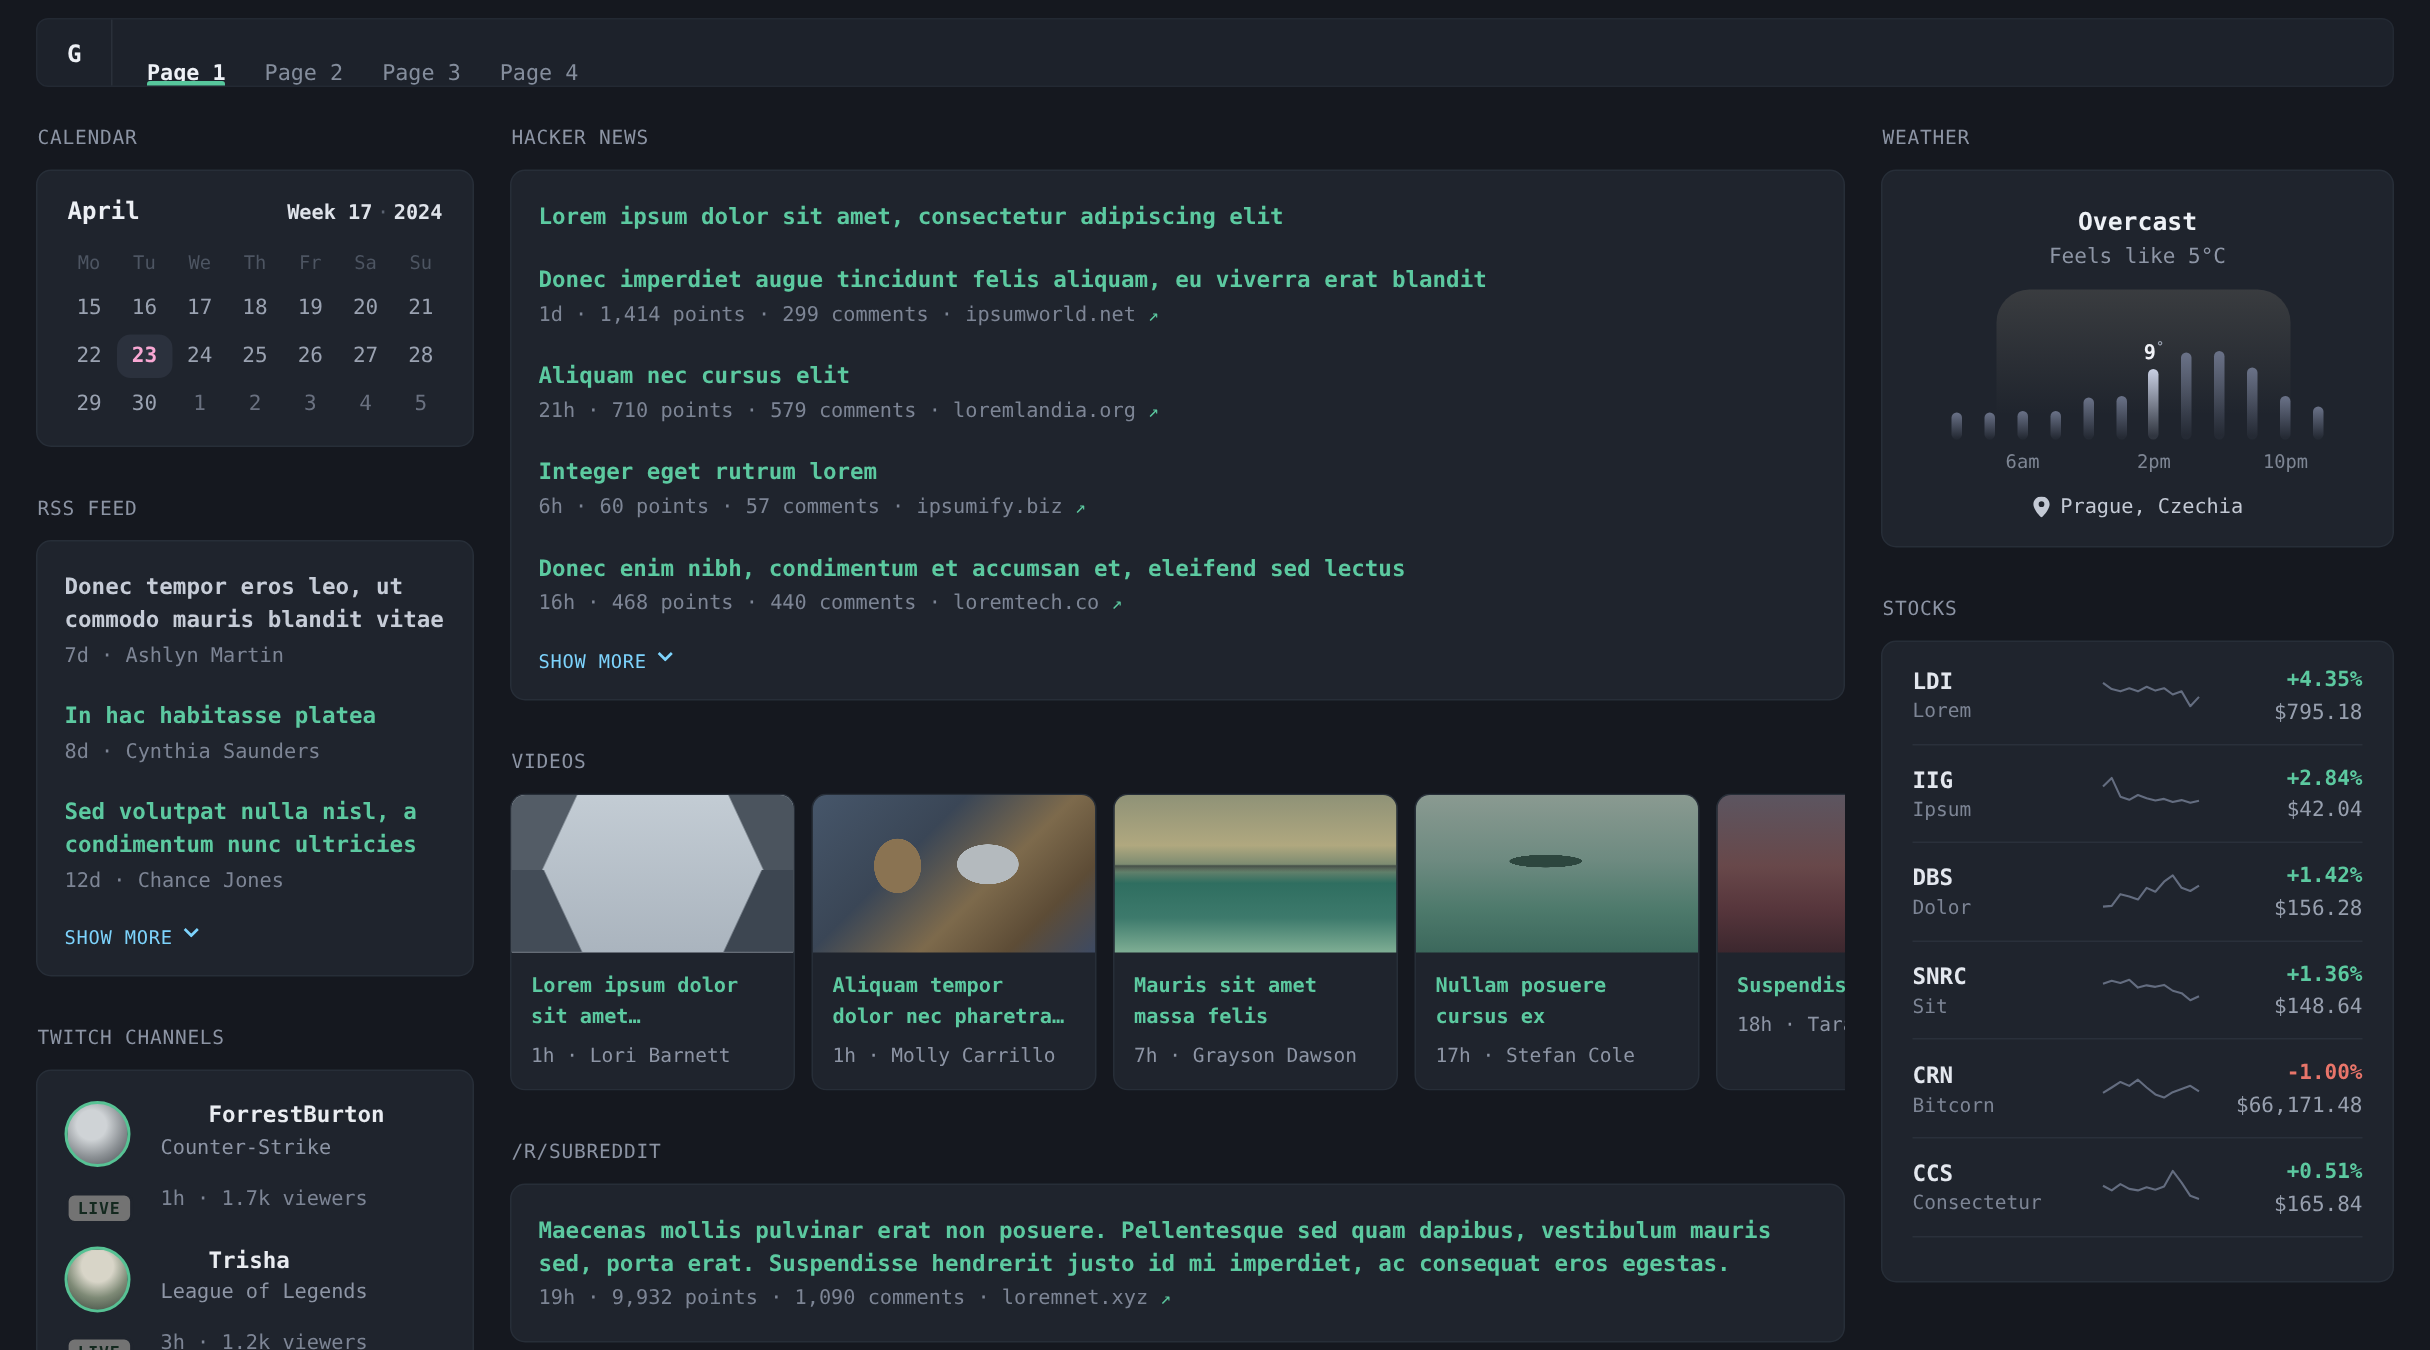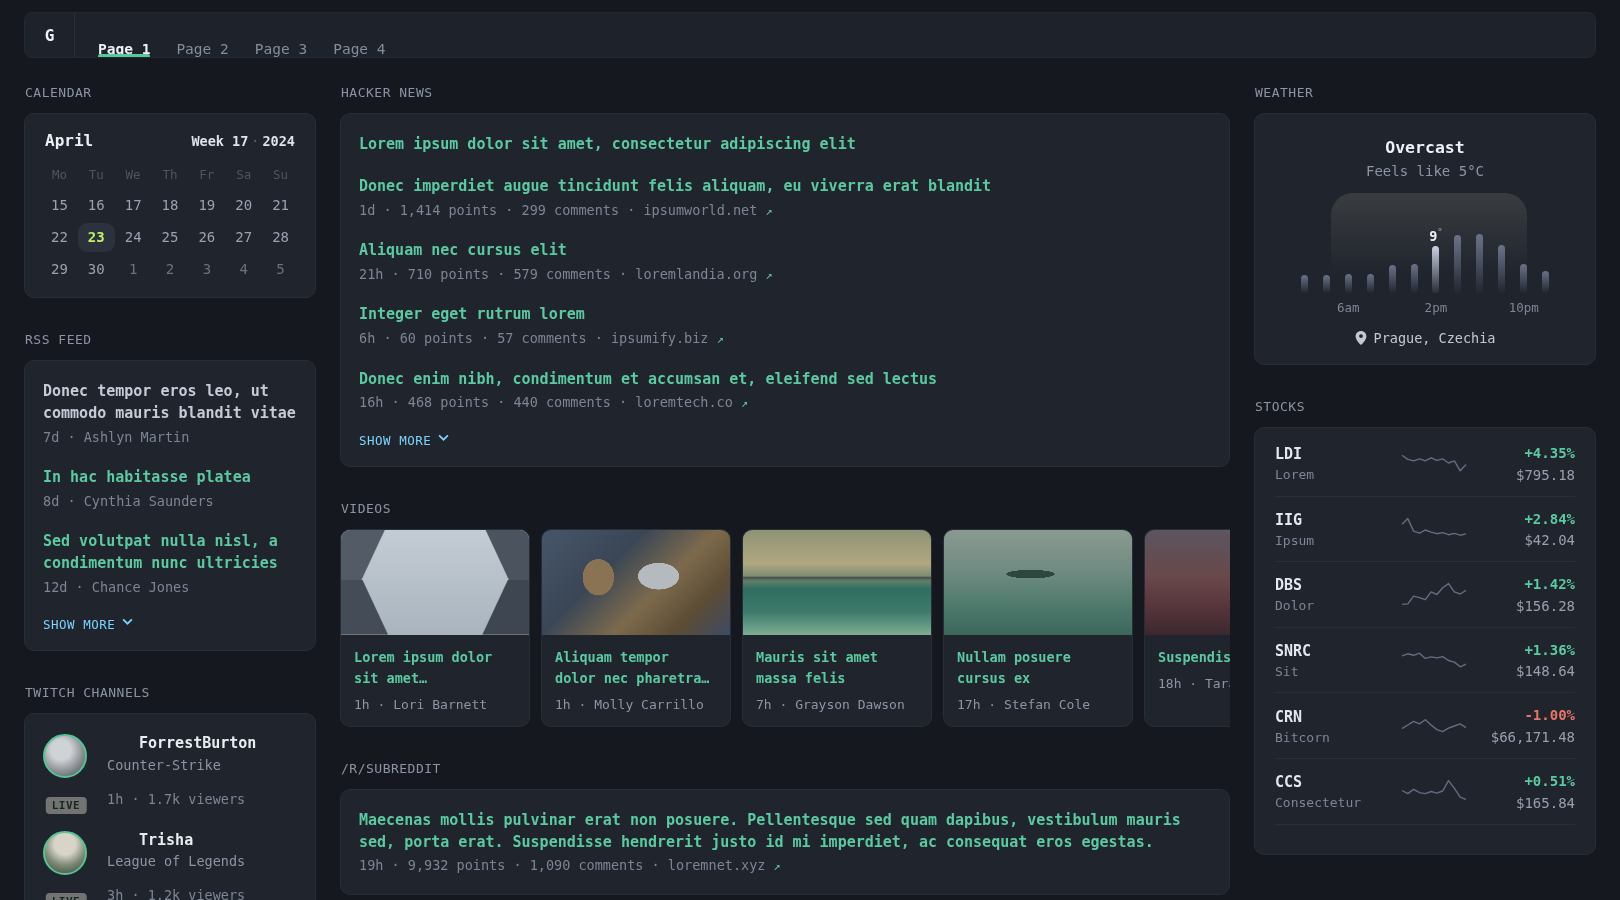--- a/index.html
+++ b/index.html
@@ -72,21 +72,21 @@
   .cal-weekinfo .sep{color:#5a6270;font-weight:normal;padding:0 3px;}
   .cal-grid{display:grid;grid-template-columns:repeat(7,1fr);row-gap:3px;}
   .cal-grid .wd{
     text-align:center;font-size:12.5px;color:#4d5562;height:26px;line-height:26px;
   }
   .cal-grid .day{
     text-align:center;font-size:14px;color:#9aa2b1;height:29px;line-height:29px;
     border-radius:9px;
   }
   .cal-grid .day.adjacent{color:#6a7180;}
-  .cal-grid .day.selected{background:var(--selected-day);color:#bef264;font-weight:bold;}
+  .cal-grid .day.selected{background:var(--selected-day);color:#f9a8d4;font-weight:bold;}
 
   
   .feed-card{padding:20px 18px 18px;}
   .feed-item + .feed-item{margin-top:20px;}
   .feed-title{
     display:block;font-size:15px;font-weight:bold;color:var(--green);
     line-height:1.45;text-decoration:none;cursor:pointer;
   }
   .feed-title.read{color:#c6ccd7;}
   .feed-meta{font-size:13.5px;color:#7d8595;margin-top:3px;line-height:1.45;}

